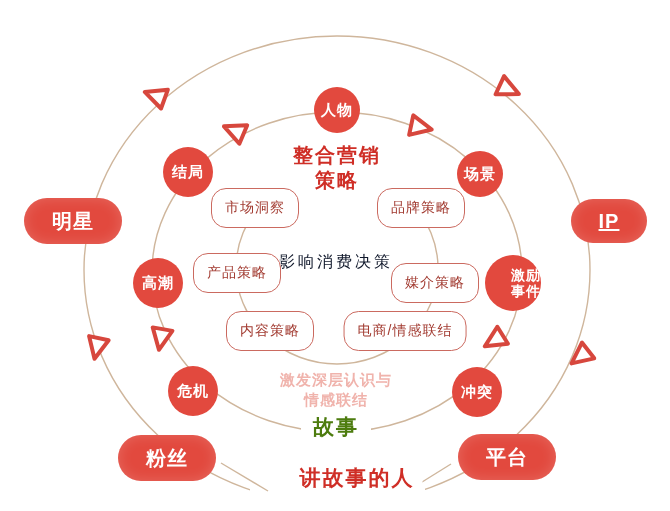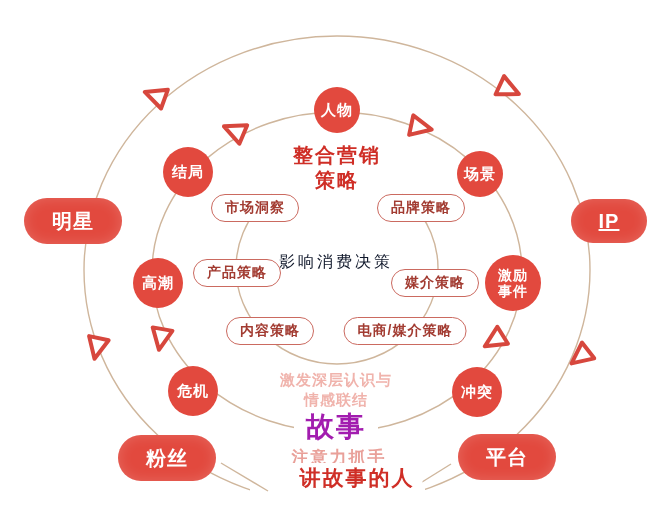--- a/index.html
+++ b/index.html
@@ -15,30 +15,30 @@
       height:46px;min-width:98px;border-radius:24px;padding:0 18px;letter-spacing:1px;
       box-shadow:inset 0 0 14px rgba(255,255,255,0.18);}
   .op.narrow{min-width:76px;height:44px;text-decoration:underline;}
   
   .sc{z-index:3;background:#E2493E;color:#ffffff;font-weight:bold;font-size:15px;
       width:50px;height:50px;border-radius:50%;line-height:1.15;letter-spacing:1px;}
   .sc.small{width:46px;height:46px;}
   .sc.big{width:56px;height:56px;font-size:14px;flex-direction:column;}
   
   .sp{z-index:3;background:#ffffff;border:1.5px solid #CB6A60;color:#A23B31;
-      font-weight:bold;font-size:14px;height:28px;border-radius:15px;padding:0 13px;
+      font-weight:normal;font-size:14px;height:40px;border-radius:15px;padding:0 13px;
       white-space:nowrap;letter-spacing:1px;}
   
   .txt{z-index:2;background:#ffffff;white-space:nowrap;}
   .title{color:#CF2E26;font-weight:bold;font-size:20px;line-height:1.25;
          letter-spacing:2px;padding:2px 10px;white-space:normal;width:130px;}
   .center-soft{color:#0f172a;font-weight:normal;font-size:16px;letter-spacing:3px;padding:2px 6px;}
   .emotion{color:#F0B3AC;font-weight:bold;font-size:15px;line-height:1.35;
            letter-spacing:1px;padding:2px 8px;white-space:normal;width:140px;}
-  .story{color:#a21caf;font-weight:bold;font-size:28px;letter-spacing:2px;padding:1px 12px;}
+  .story{color:#4d7c0f;font-weight:bold;font-size:21px;letter-spacing:2px;padding:1px 12px;}
   .attention{color:#E9A099;font-weight:bold;font-size:17px;letter-spacing:2px;padding:1px 8px;}
   .storyteller{color:#CF2E26;font-weight:bold;font-size:21px;letter-spacing:2px;padding:1px 8px;}
 </style>
 </head>
 <body>
 
 <div class="stage">
 
   <svg width="670" height="511" viewBox="0 0 670 511">
     <ellipse cx="337" cy="270" rx="253" ry="234" fill="none" stroke="#CFB69C" stroke-width="1.4"></ellipse>
@@ -79,39 +79,38 @@
   <div class="node txt title" style="left:337px;top:168px;">
     <span><span>整合营销</span><br>
     <span>策略</span></span>
   </div>
   <div class="node txt center-soft" style="left:336px;top:262px;">影响消费决策</div>
   <div class="node txt emotion" style="left:336px;top:390px;">
     <span><span>激发深层认识与</span><br>
     <span>情感联结</span></span>
   </div>
   <div class="node txt story" style="left:336px;top:427px;">故事</div>
-  <div class="node txt attention" style="left:339px;top:457px;">注意力抓手</div>
   <div class="node txt storyteller" style="left:357px;top:478px;">讲故事的人</div>
 
   <div class="node op" style="left:73px;top:221px;">明星</div>
   <div class="node op narrow" style="left:609px;top:221px;">IP</div>
   <div class="node op" style="left:167px;top:458px;">粉丝</div>
   <div class="node op" style="left:507px;top:457px;">平台</div>
 
   <div class="node sc small" style="left:337px;top:110px;">人物</div>
   <div class="node sc" style="left:188px;top:172px;">结局</div>
   <div class="node sc small" style="left:480px;top:174px;">场景</div>
   <div class="node sc" style="left:158px;top:283px;">高潮</div>
-  <div class="node sc big" style="left:513px;top:283px;">
+  <div class="node sc big" style="left:513px;top:283px;align-items:flex-end;">
     <span>激励</span>
     <span>事件</span>
   </div>
   <div class="node sc" style="left:193px;top:391px;">危机</div>
   <div class="node sc" style="left:477px;top:392px;">冲突</div>
 
   <div class="node sp" style="left:255px;top:208px;">市场洞察</div>
   <div class="node sp" style="left:421px;top:208px;">品牌策略</div>
   <div class="node sp" style="left:237px;top:273px;">产品策略</div>
   <div class="node sp" style="left:435px;top:283px;">媒介策略</div>
   <div class="node sp" style="left:270px;top:331px;">内容策略</div>
-  <div class="node sp" style="left:405px;top:331px;">电商/媒介策略</div>
+  <div class="node sp" style="left:405px;top:331px;">电商/情感联结</div>
 
 </div>
 
 </body></html>

